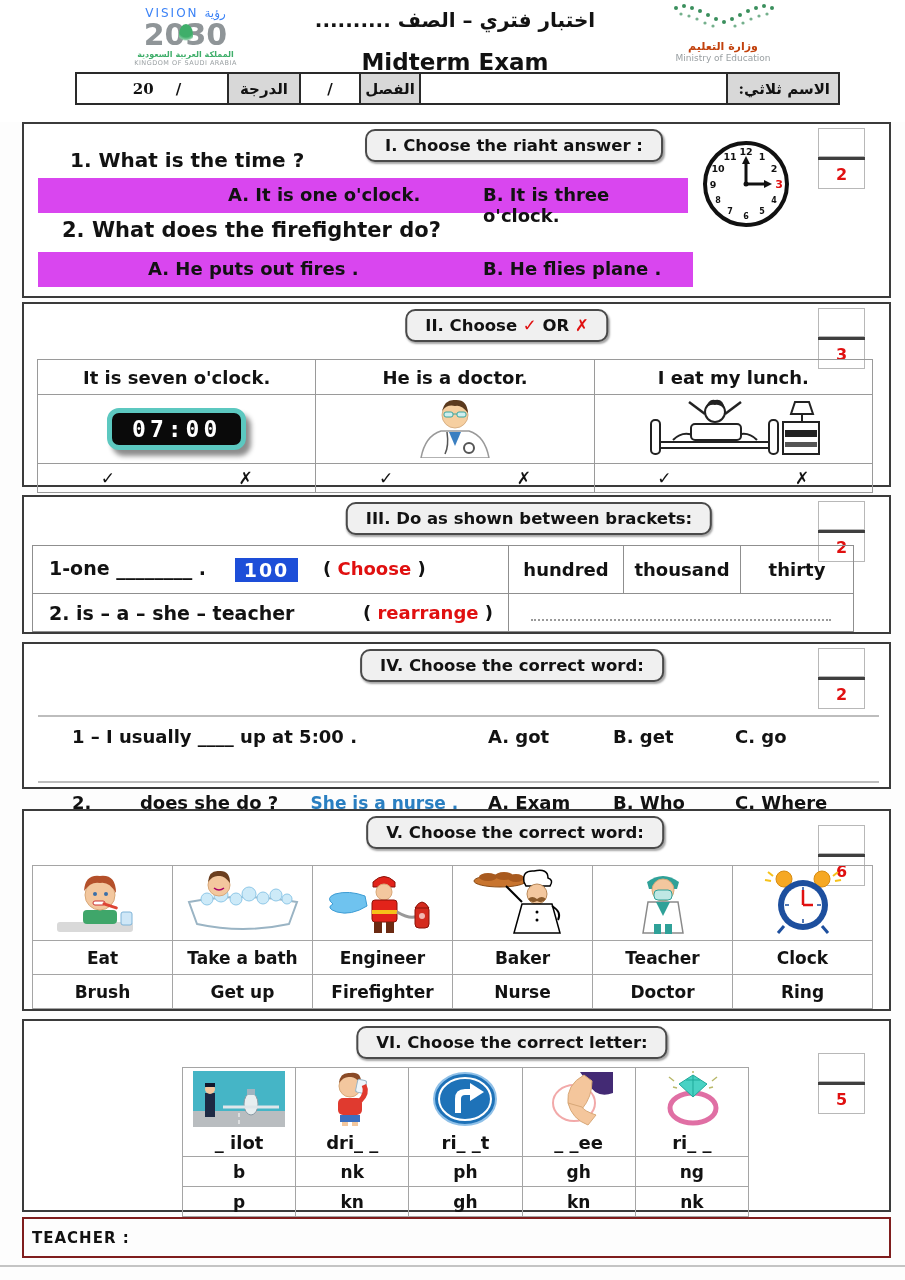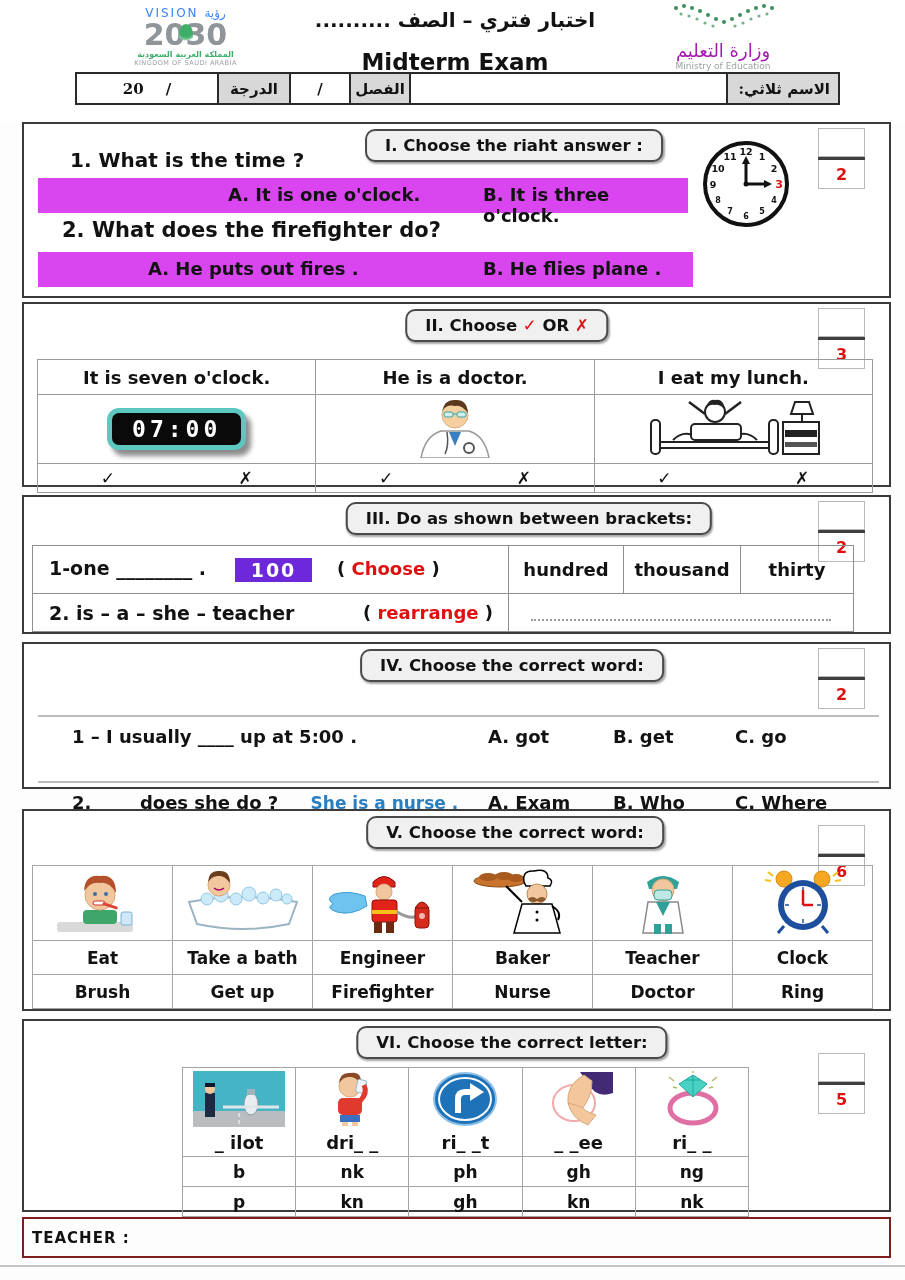--- a/index.html
+++ b/index.html
@@ -11,25 +11,25 @@
   .vision-top{font-size:12px;letter-spacing:2px;color:#3b82f6;}
   .vision-year{font-size:30px;font-weight:bold;color:#8f9598;line-height:30px;position:relative;}
   .vision-palm{position:absolute;left:50%;top:4px;transform:translateX(-50%);width:14px;height:20px;
                background:radial-gradient(circle at 50% 30%, #3fae6a 0 45%, #7cc99a 60%, transparent 70%);border-radius:50% 50% 30% 30%;}
   .vision-ar{font-size:8px;color:#3fae6a;font-weight:bold;}
   .vision-en{font-size:6.5px;color:#9aa0a3;letter-spacing:.5px;}
   .main-title{position:absolute;left:300px;top:8px;width:310px;text-align:center;}
   .title-ar{font-size:20px;font-weight:bold;direction:rtl;}
   .title-en{font-size:23px;font-weight:bold;margin-top:17px;text-decoration:underline;}
   .moe-logo{position:absolute;left:638px;top:2px;width:170px;text-align:center;}
-  .moe-ar{font-size:18px;font-weight:normal;color:#a21caf;direction:rtl;}
+  .moe-ar{font-size:11px;font-weight:bold;color:#c2410c;direction:rtl;}
   .moe-en{font-size:9px;color:#9aa0a3;}
   
   .info-bar{position:absolute;left:75px;top:72px;width:765px;height:33px;display:flex;
-            border:2px solid #2a2a2a;box-sizing:border-box;font-family:"DejaVu Serif","DejaVu Sans",serif;}
+            border:2px solid #2a2a2a;box-sizing:border-box;font-family:"DejaVu Serif","DejaVu Sans",serif;padding-left:10px;}
   .info-cell{border-right:2px solid #2a2a2a;display:flex;align-items:center;justify-content:center;
              font-weight:bold;font-size:15px;box-sizing:border-box;height:100%;}
   .info-cell:last-child{border-right:none;}
   .cell-gray{background:#d8d8d8;}
   .grade-val{width:142px;gap:22px;}
   .w72{width:72px;} .w60{width:60px;}
   .blank-cell{flex:1;background:#fff;}
   .name-cell{width:110px;direction:rtl;justify-content:flex-start;padding-right:8px;}
   
   .section{position:relative;margin-left:22px;width:869px;border:2px solid #3b3b3b;
@@ -60,22 +60,22 @@
   .cc-row{display:flex;}
   .cc-row span{flex:1;font-size:17px;font-weight:bold;}
   .digital-clock{display:inline-block;background:#0a0a0a;color:#fff;border:5px solid #5cc8c0;
                  border-radius:12px;padding:3px 20px;font-size:23px;font-weight:bold;letter-spacing:4px;
                  font-family:"DejaVu Sans Mono",monospace;box-shadow:5px 6px 5px rgba(0,0,0,.45);}
   
   .s3-table{position:absolute;top:48px;left:8px;width:821px;border-collapse:collapse;table-layout:fixed;}
   .s3-table td{border:1.5px solid #8f8f8f;vertical-align:middle;}
   .s3-r1{height:48px;} .s3-r2{height:38px;}
   .s3-big{padding-left:16px;font-weight:bold;font-size:19px;}
-  .badge-100{display:inline-block;background:#6d28d9;color:#fff;font-weight:bold;font-size:19px;
-             padding:1px 16px;letter-spacing:2px;margin:0 18px 0 22px;vertical-align:middle;}
+  .badge-100{display:inline-block;background:#1d4ed8;color:#fff;font-weight:bold;font-size:19px;
+             padding:1px 9px;letter-spacing:2px;margin:0 18px 0 22px;vertical-align:middle;}
   .bracket{font-weight:bold;font-size:18px;}
   .s3-opt{text-align:center;font-weight:bold;font-size:18px;}
   .dotted-line{margin:0 auto;width:300px;border-bottom:2px dotted #9a9a9a;height:14px;}
   .s3-brk2{float:right;margin-right:14px;}
   
   .s4-rows{position:absolute;top:46px;left:14px;width:841px;}
   .s4-row{border-top:2px solid #bdbdbd;height:39px;display:grid;
           grid-template-columns:450px 125px 122px auto;align-items:center;margin-top:25px;}
   .s4-end{border-top:2px solid #bdbdbd;}
   .s4-q{font-weight:bold;font-size:18px;padding-left:34px;}

